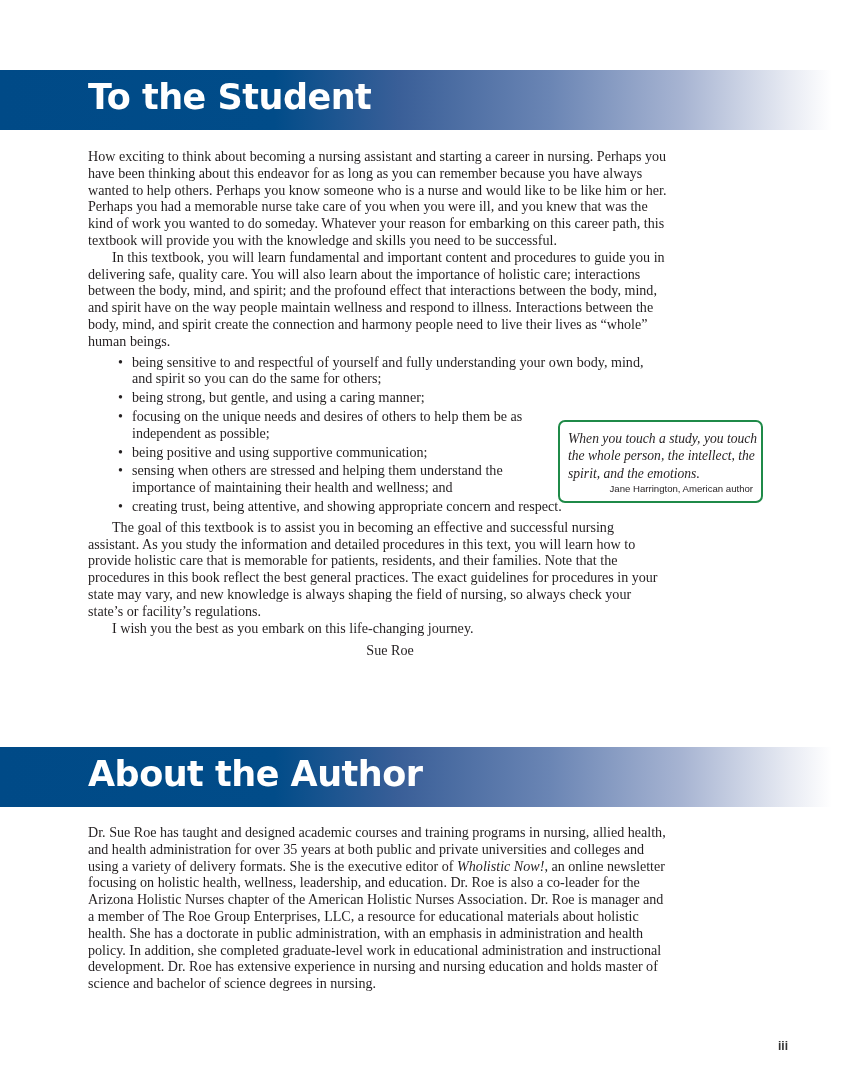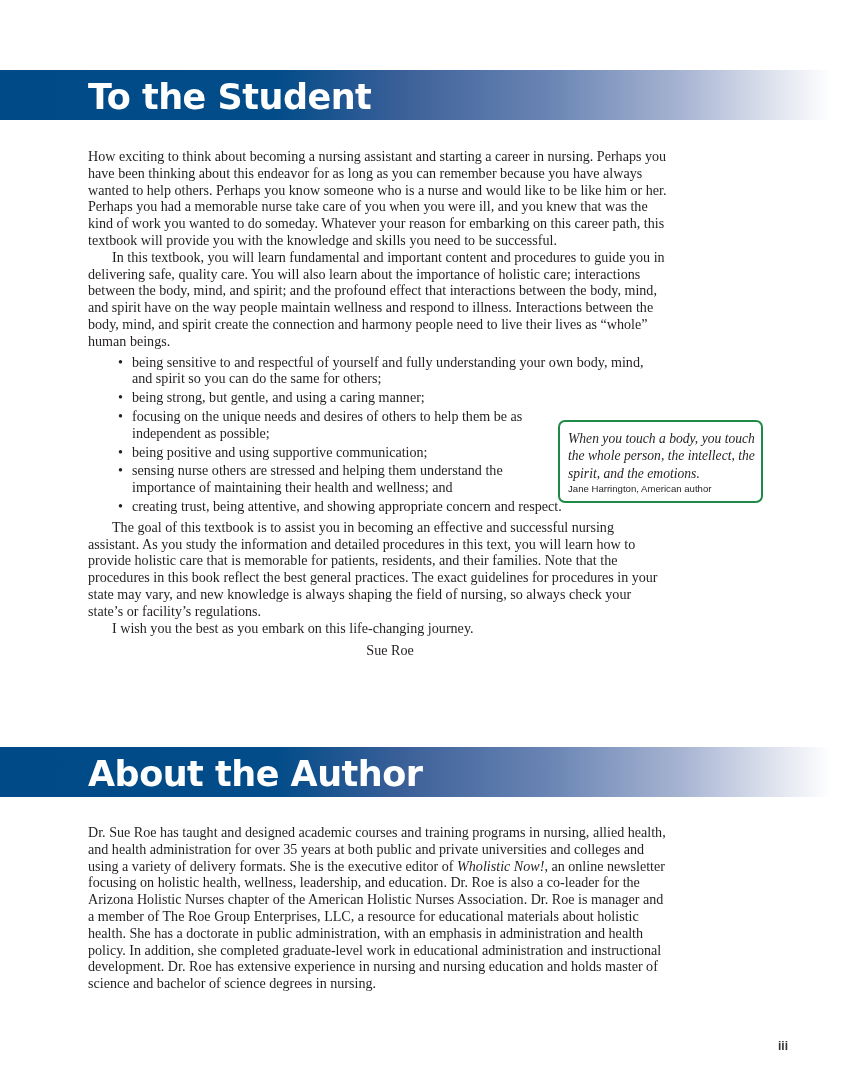--- a/index.html
+++ b/index.html
@@ -12,21 +12,21 @@
       height: 1087px;
       position: relative;
       overflow: hidden;
       font-family: "Liberation Serif", "DejaVu Serif", serif;
       color: #231f20;
     }
     .banner {
       position: absolute;
       left: 0;
       width: 832px;
-      height: 50px;
+      height: 60px;
       background: linear-gradient(to right, #004a87 0%, #014c89 33%, #3a5f98 48%, #6a85b4 66%, #a7b4d2 82%, #e8ebf3 95%, #ffffff 100%);
     }
     .banner h1 {
       margin: 0;
       position: absolute;
       left: 88px;
       top: 5px;
       font-family: "DejaVu Sans", "Liberation Sans", sans-serif;
       font-weight: bold;
       font-size: 35px;
@@ -87,21 +87,21 @@
     }
     #quote-box .q {
       font-style: italic;
       font-size: 13.6px;
       line-height: 17.4px;
       margin: 0;
     }
     #quote-box .attr {
       font-family: "Liberation Sans", "DejaVu Sans", sans-serif;
       font-size: 9.6px;
-      text-align: left;
+      text-align: right;
       margin: 1px 8px 0 0;
     }
 
     #author-body { top: 824px; }
 
     #page-number {
       position: absolute;
       left: 778px;
       top: 1039px;
       font-family: "Liberation Sans", "DejaVu Sans", sans-serif;
@@ -118,30 +118,30 @@
 </div>
 
 <div class="text" id="student-body">
   <p>How exciting to think about becoming a nursing assistant and starting a career in nursing. Perhaps you have been thinking about this endeavor for as long as you can remember because you have always wanted to help others. Perhaps you know someone who is a nurse and would like to be like him or her. Perhaps you had a memorable nurse take care of you when you were ill, and you knew that was the kind of work you wanted to do someday. Whatever your reason for embarking on this career path, this textbook will provide you with the knowledge and skills you need to be successful.</p>
   <p class="indent">In this textbook, you will learn fundamental and important content and procedures to guide you in delivering safe, quality care. You will also learn about the importance of holistic care; interactions between the body, mind, and spirit; and the profound effect that interactions between the body, mind, and spirit have on the way people maintain wellness and respond to illness. Interactions between the body, mind, and spirit create the connection and harmony people need to live their lives as “whole” human beings.</p>
   <ul class="bullets">
     <li><span>being sensitive to and respectful of yourself and fully understanding your own body, mind, and spirit so you can do the same for others;</span></li>
     <li class="narrow"><span class="w">being strong, but gentle, and using a caring manner;</span></li>
     <li class="narrow"><span class="w" style="width:400px">focusing on the unique needs and desires of others to help them be as independent as possible;</span></li>
     <li class="narrow"><span class="w">being positive and using supportive communication;</span></li>
-    <li class="narrow"><span class="w" style="width:420px">sensing nurse others are stressed and helping them understand the importance of maintaining their health and wellness; and</span></li>
+    <li class="narrow"><span class="w" style="width:420px">sensing when others are stressed and helping them understand the importance of maintaining their health and wellness; and</span></li>
     <li><span>creating trust, being attentive, and showing appropriate concern and respect.</span></li>
   </ul>
   <p class="indent">The goal of this textbook is to assist you in becoming an effective and successful nursing assistant. As you study the information and detailed procedures in this text, you will learn how to provide holistic care that is memorable for patients, residents, and their families. Note that the procedures in this book reflect the best general practices. The exact guidelines for procedures in your state may vary, and new knowledge is always shaping the field of nursing, so always check your state’s or facility’s regulations.</p>
   <p class="indent">I wish you the best as you embark on this life-changing journey.</p>
   <p class="signature">Sue Roe</p>
 </div>
 
 <div id="quote-box">
-  <p class="q">When you touch a body, you touch the whole person, the intellect, the spirit, and the emotions.</p>
+  <p class="q">When you touch a study, you touch the whole person, the intellect, the spirit, and the emotions.</p>
   <p class="attr">Jane Harrington, American author</p>
 </div>
 
 <div class="banner" id="banner-author">
   <h1>About the Author</h1>
 </div>
 
 <div class="text" id="author-body">
   <p><span>Dr. Sue Roe has taught and designed academic courses and training programs in nursing, allied health, and health administration for over 35 years at both public and private universities and colleges and using a variety of delivery formats. She is the executive editor of </span><em>Wholistic Now!</em><span>, an online newsletter focusing on holistic health, wellness, leadership, and education. Dr. Roe is also a co-leader for the Arizona Holistic Nurses chapter of the American Holistic Nurses Association. Dr. Roe is manager and a member of The Roe Group Enterprises, LLC, a resource for educational materials about holistic health. She has a doctorate in public administration, with an emphasis in administration and health policy. In addition, she completed graduate-level work in educational administration and instructional development. Dr. Roe has extensive experience in nursing and nursing education and holds master of science and bachelor of science degrees in nursing.</span></p>
 </div>

